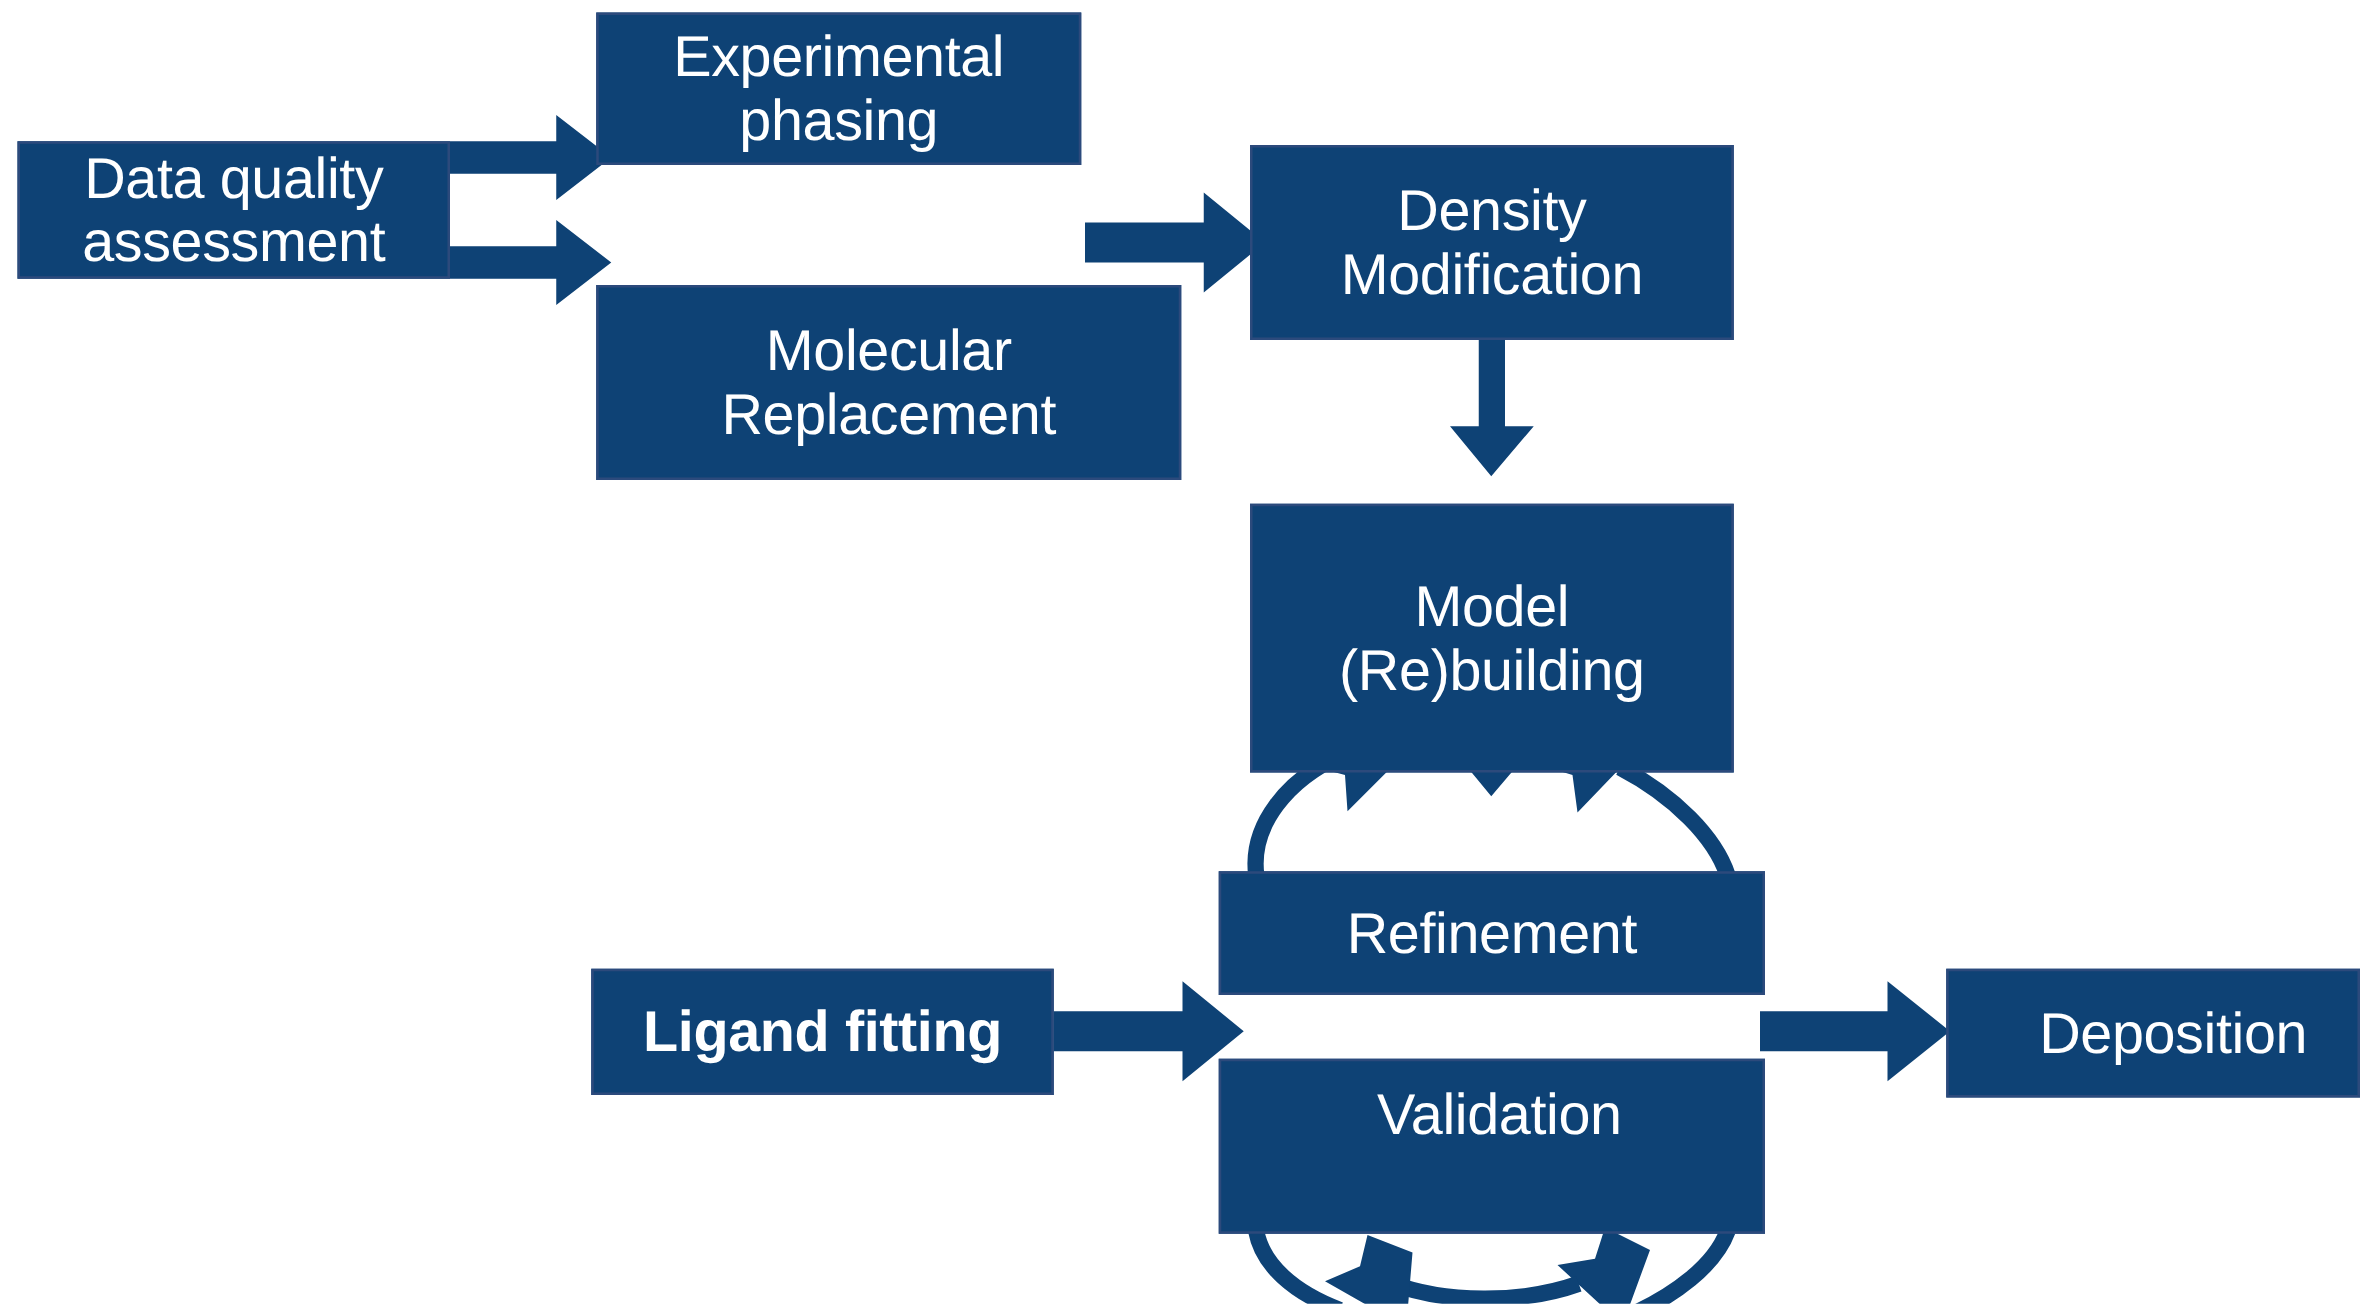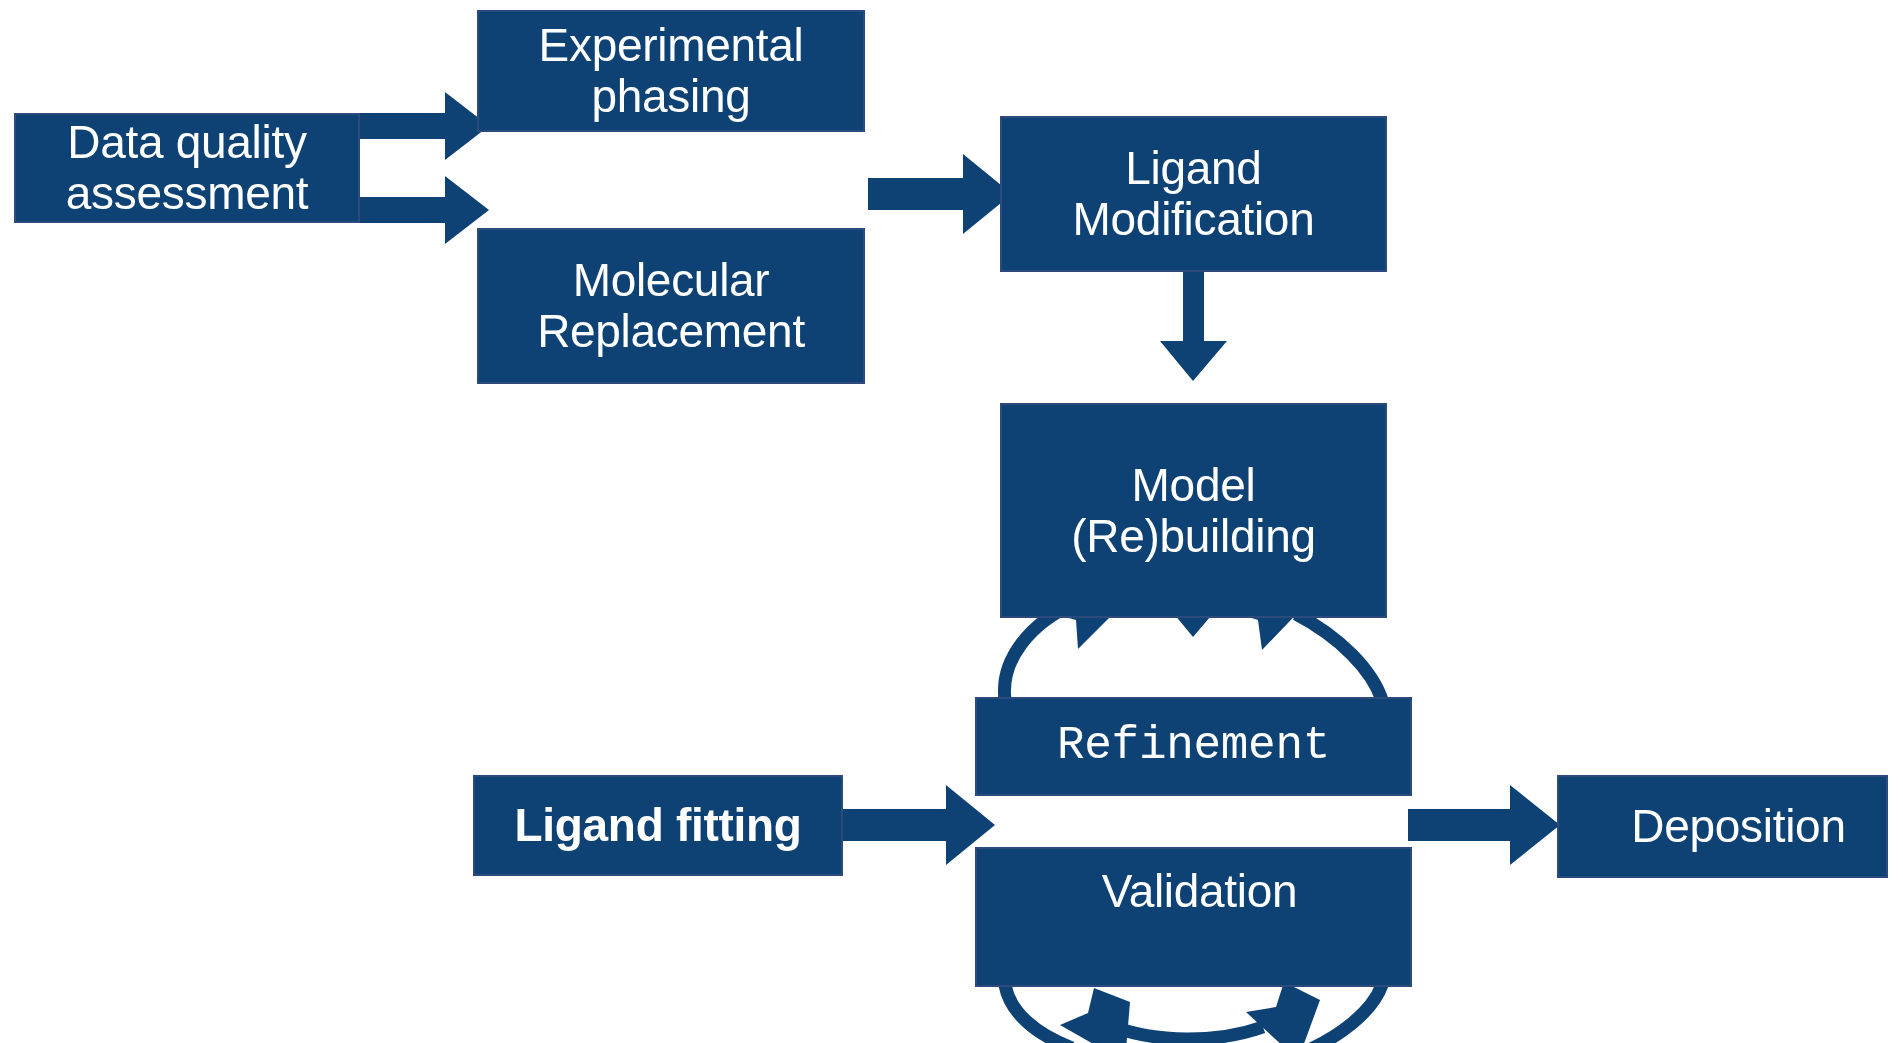--- a/index.html
+++ b/index.html
@@ -104,30 +104,30 @@
       <path d="M 1005,985 C 1010,1012 1035,1034 1072,1048" fill="none" stroke="#0E4275" stroke-width="13"></path>
     </g>
   </svg>
 
   <div class="node-box two-line" style="left:477px; top:10px; width:388px; height:122px;">Experimental
 phasing</div>
 
   <div class="node-box two-line" style="left:14px; top:113px; width:346px; height:110px;">Data quality
 assessment</div>
 
-  <div class="node-box two-line" style="left:477px; top:228px; width:388px; height:156px;">Molecular
+  <div class="node-box two-line" style="left:477px; top:228px; width:468px; height:156px;">Molecular
 Replacement</div>
 
-  <div class="node-box two-line" style="left:1000px; top:116px; width:387px; height:156px;">Ligand
+  <div class="node-box two-line" style="left:1000px; top:116px; width:387px; height:156px;">Density
 Modification</div>
 
   <div class="node-box two-line" style="left:1000px; top:371px; width:387px; height:215px;margin-top:32px;">Model
 (Re)building</div>
 
-  <div class="node-box" style="left:975px; top:697px; width:437px; height:99px;font-family:Liberation Mono, monospace;">Refinement</div>
+  <div class="node-box" style="left:975px; top:697px; width:437px; height:99px;">Refinement</div>
 
   <div class="node-box" style="left:975px; top:847px; width:437px; height:140px; align-items:flex-start; padding-top:18px;padding-left:12px;">Validation</div>
 
   <div class="node-box" style="left:473px; top:775px; width:370px; height:101px;font-weight:bold;">Ligand fitting</div>
 
   <div class="node-box" style="left:1557px; top:775px; width:331px; height:103px;padding-left:32px;">Deposition</div>
 
 </div>
 
 </body></html>

